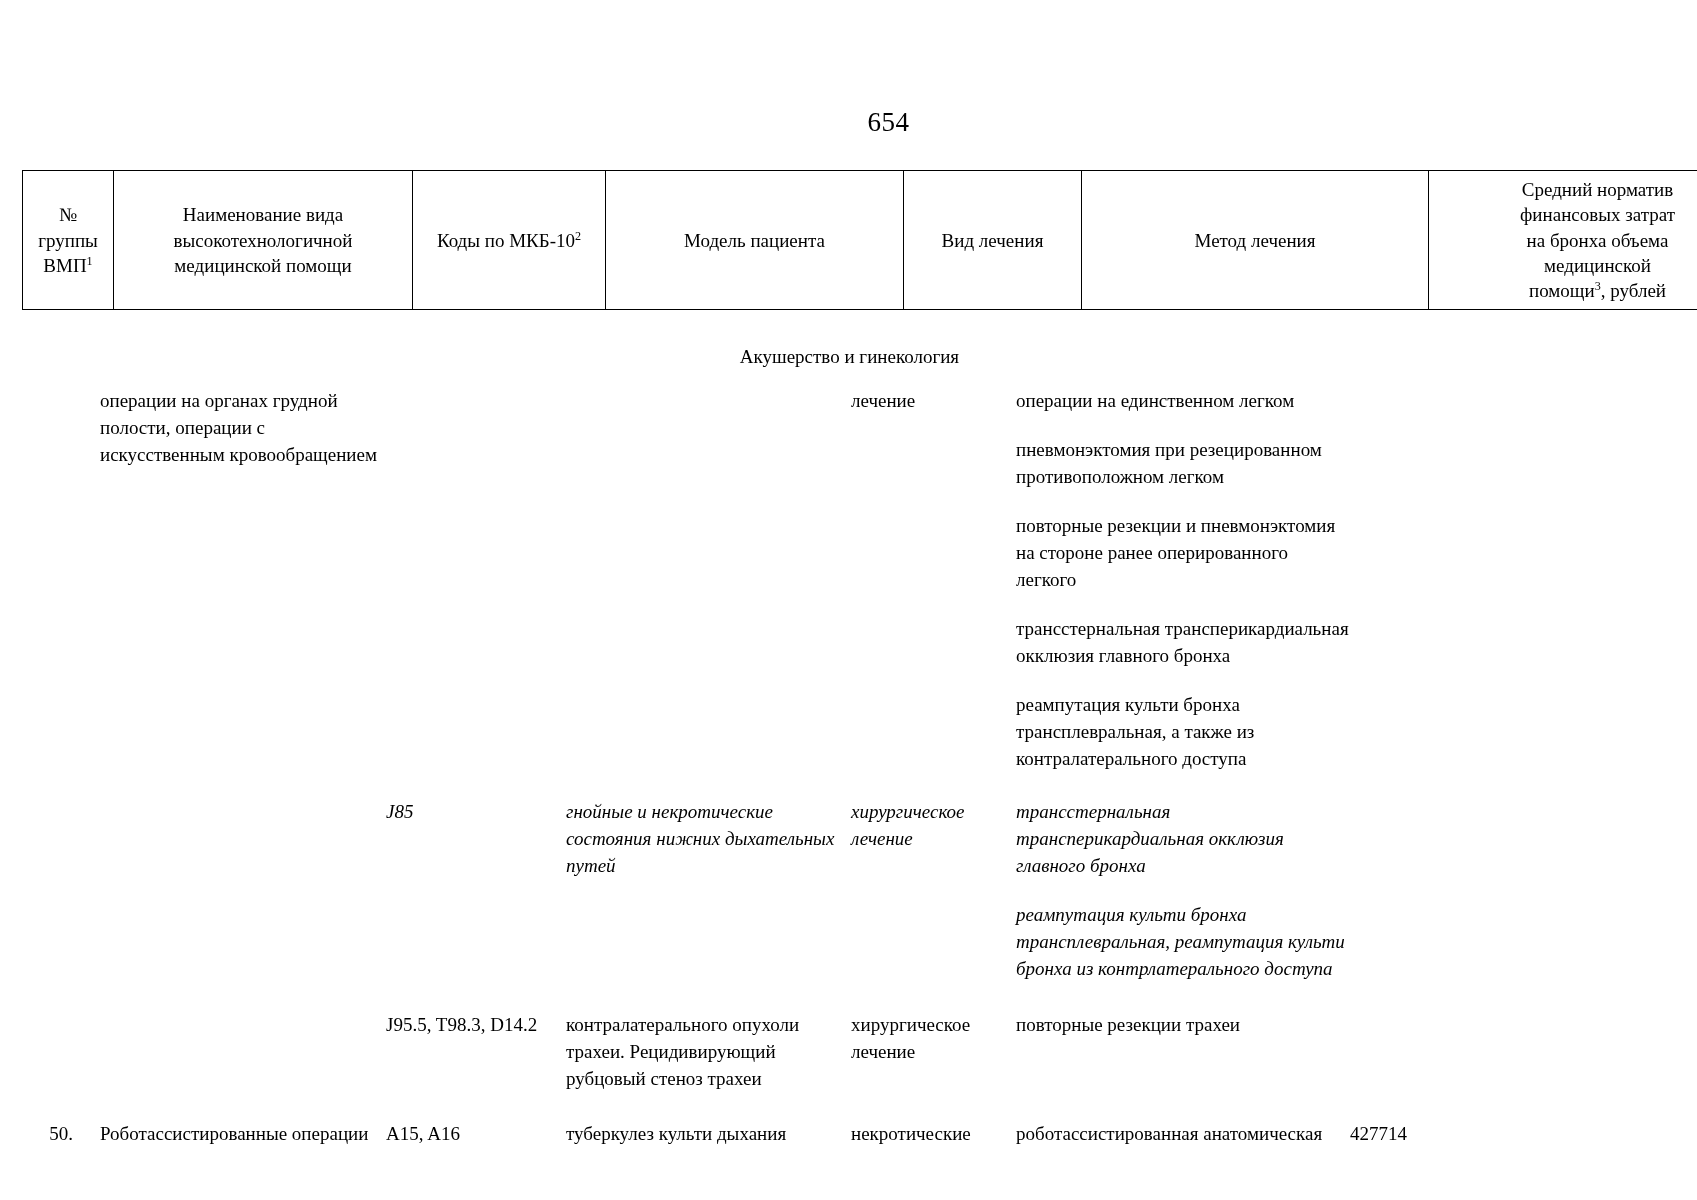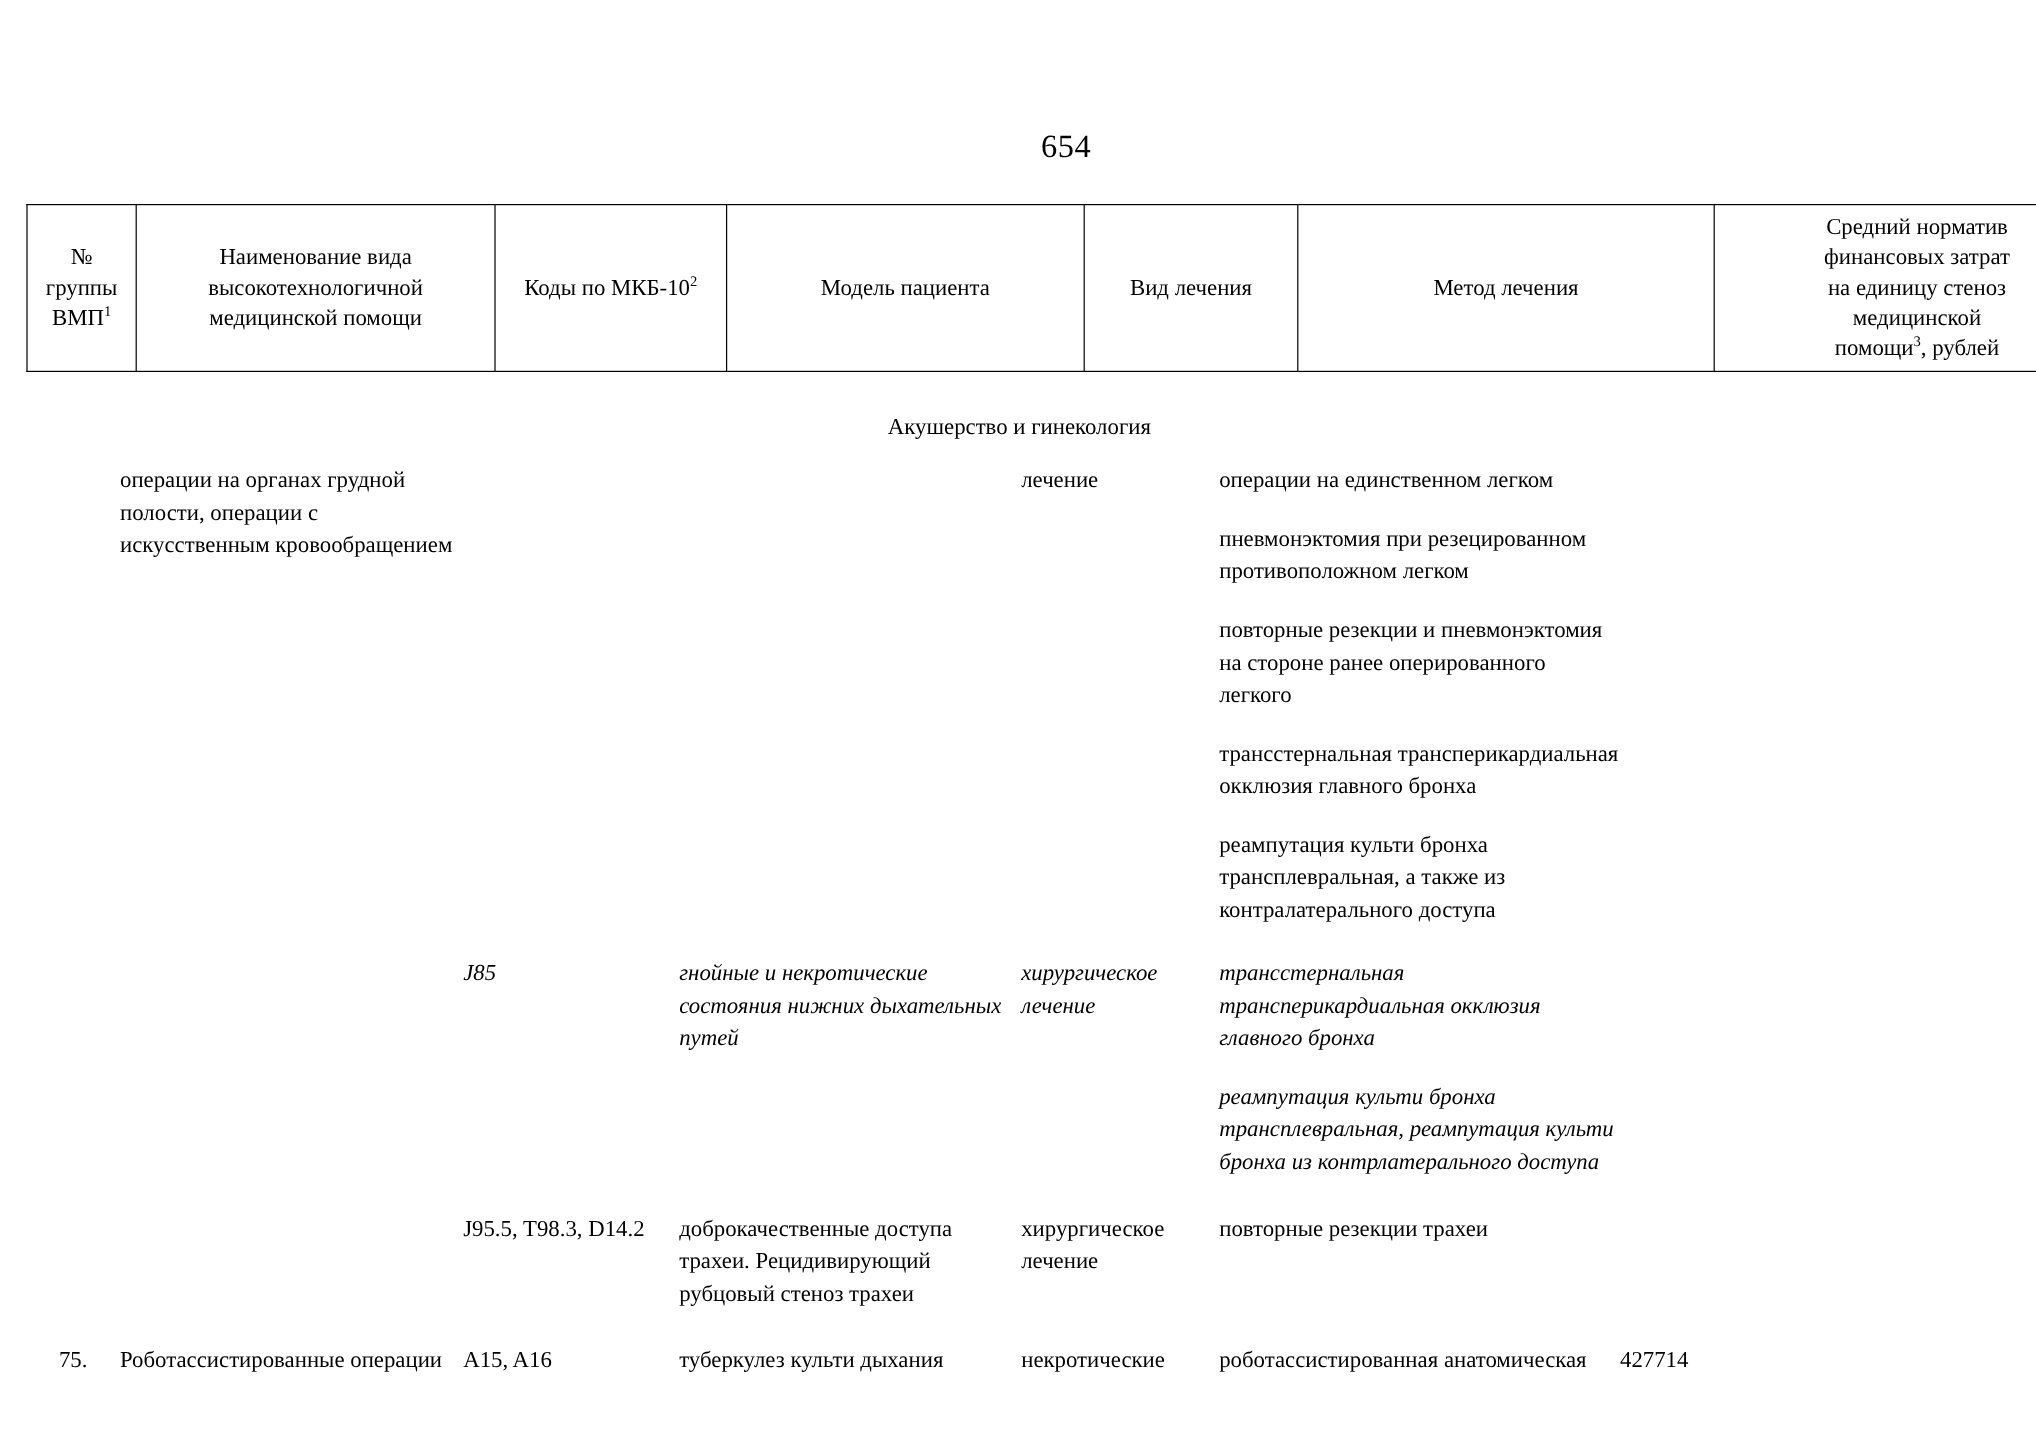--- a/index.html
+++ b/index.html
@@ -132,21 +132,21 @@
       </td>
       <td class="col-codes">
         <span>Коды по МКБ-10</span><sup>2</sup>
       </td>
       <td class="col-model">Модель пациента</td>
       <td class="col-vid">Вид лечения</td>
       <td class="col-method">Метод лечения</td>
       <td class="col-norm">
         <span>Средний норматив</span><br>
         <span>финансовых затрат</span><br>
-        <span>на единицу стеноз</span><br>
+        <span>на бронха объема</span><br>
         <span>медицинской</span><br>
         <span>помощи</span><sup>3</sup><span>, рублей</span>
       </td>
     </tr>
   </tbody>
     </table>
 
   <div class="section-caption">Акушерство и гинекология</div>
 
   <div class="body-area">
@@ -179,30 +179,30 @@
           <div class="method-block">трансстернальная трансперикардиальная окклюзия главного бронха</div>
           <div class="method-block">реампутация культи бронха трансплевральная, реампутация культи бронха из контрлатерального доступа</div>
         </td>
         <td class="c-norm"></td>
       </tr>
 
       <tr class="row-gap-3">
         <td class="c-num"></td>
         <td class="c-name"></td>
         <td class="c-codes">J95.5, T98.3, D14.2</td>
-        <td class="c-model">доброкачественные доступа трахеи. Рецидивирующий рубцовый стеноз трахеи</td>
+        <td class="c-model">контралатерального опухоли трахеи. Рецидивирующий рубцовый стеноз трахеи</td>
         <td class="c-vid">хирургическое лечение</td>
         <td class="c-method">
           <div class="method-block">повторные резекции трахеи</div>
         </td>
         <td class="c-norm"></td>
       </tr>
 
       <tr>
-        <td class="c-num">75.</td>
+        <td class="c-num">50.</td>
         <td class="c-name">Роботассистированные операции</td>
         <td class="c-codes">A15, A16</td>
         <td class="c-model">туберкулез культи дыхания</td>
         <td class="c-vid">некротические</td>
         <td class="c-method">
           <div class="method-block">роботассистированная анатомическая</div>
         </td>
         <td class="c-norm">427714</td>
       </tr>
 

